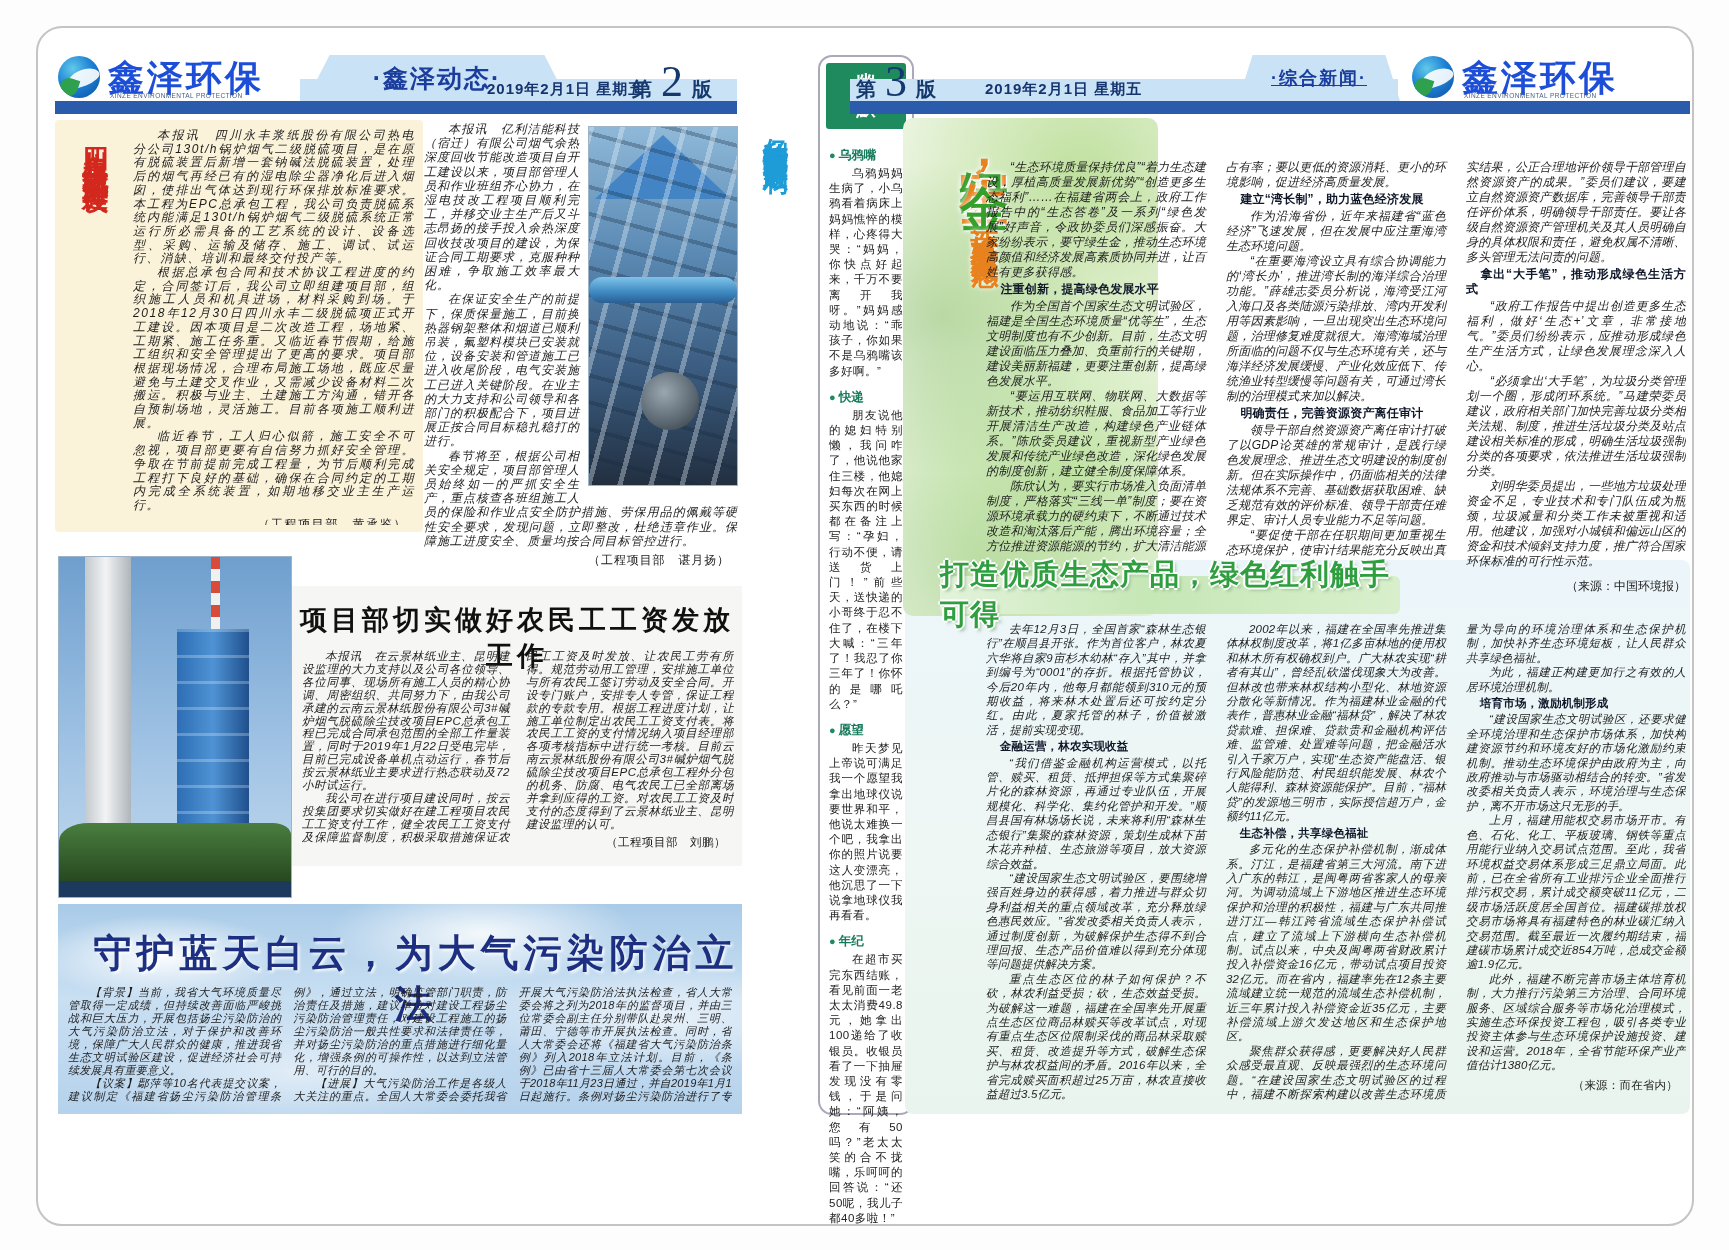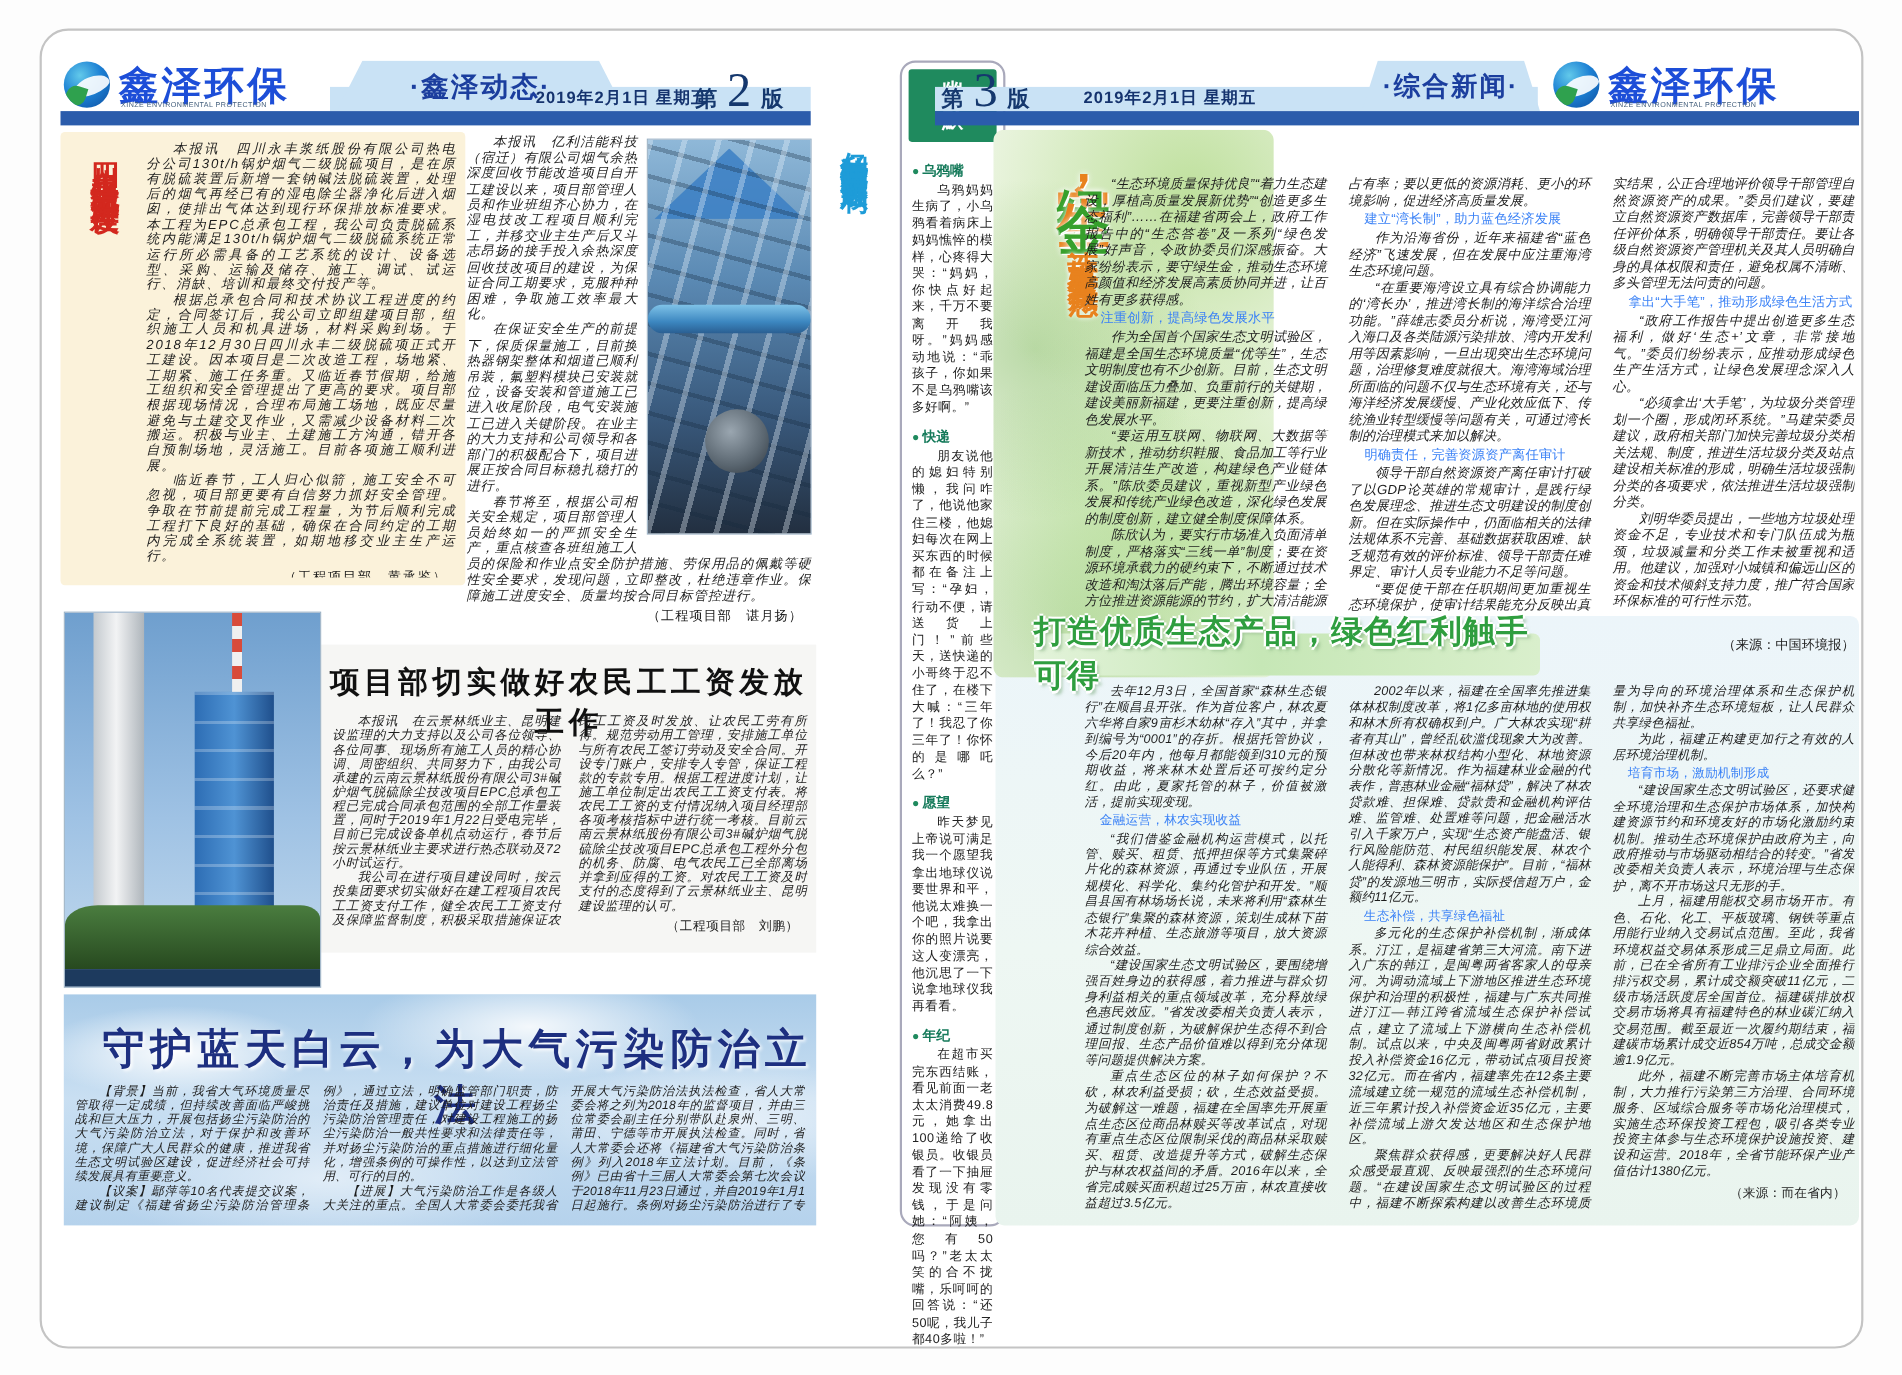--- a/index.html
+++ b/index.html
@@ -19,21 +19,21 @@
   .ribbon-title{font-size:25px;font-weight:bold;color:#1b3e9e;letter-spacing:2px;}
   .hdr-date{font-size:15px;font-weight:bold;color:#15336e;letter-spacing:1px;}
   .issue{display:flex;align-items:baseline;gap:9px;color:#15386e;}
   .issue .pfx,.issue .sfx{font-size:20px;font-weight:bold;}
   .issue .num{font-size:44px;font-family:"Liberation Serif",serif;}
   .blue-bar{height:13px;background:#2b5cab;}
   
   .flow{text-align:justify;color:#1c1c1c;}
   .flow p{margin:0;}
   .para{text-indent:2em;font-style:italic;}
-  .subhead{font-weight:normal;text-indent:1.2em;margin:2px 0 2px 0 !important;color:#3b82f6;}
+  .subhead{font-weight:bold;text-indent:1.2em;margin:2px 0 2px 0 !important;color:#0f172a;}
   .byline,.source-line{text-align:right;text-indent:0;padding-right:8px;margin-top:5px !important;}
   
   .art1{background:#fbf2da;border-radius:4px;}
   .vtext{writing-mode:vertical-rl;text-orientation:upright;}
   .a1-head{font-size:26px;font-weight:bold;color:#d3281e;letter-spacing:3px;line-height:62px;}
   .a1-flow{font-size:12px;line-height:13.7px;letter-spacing:1.6px;}
   .a2-flow{font-size:12px;line-height:14.2px;letter-spacing:.9px;}
   .a2-head{font-size:25px;font-weight:bold;color:#1e9cd8;letter-spacing:2px;line-height:48px;}
   .a3-title{font-size:27px;font-weight:bold;color:#101010;letter-spacing:4px;text-align:center;}
   .a3-cols{column-count:2;column-gap:16px;font-size:11.5px;line-height:12.9px;letter-spacing:.5px;overflow:hidden;}
@@ -172,21 +172,21 @@
   </div>
 
   <div class="abs ribbon-strip" style="left:850px;top:79px;width:548px;"></div>
   <div class="abs issue" style="left:856px;top:56px;">
     <span class="pfx">第</span>
     <span class="num">3</span>
     <span class="sfx">版</span>
   </div>
   <div class="abs hdr-date" style="left:985px;top:80px;">2019年2月1日  星期五</div>
   <div class="abs ribbon-trap" style="left:1238px;top:55px;width:162px;">
-    <span class="ribbon-title" style="font-size:24px;">·综合新闻·</span>
+    <span class="ribbon-title" style="font-size:18px;text-decoration:underline;">·综合新闻·</span>
   </div>
   <div class="logo-ball abs" style="left:1412px;top:56px;"></div>
   <div class="abs logo-cn" style="left:1462px;top:54px;">鑫泽环保</div>
   <div class="abs logo-en" style="left:1464px;top:92px;">XINZE ENVIRONMENTAL PROTECTION</div>
   <div class="abs blue-bar" style="left:850px;top:101px;width:840px;"></div>
 
   <div class="abs wash" style="left:905px;top:560px;width:785px;height:554px;"></div>
   <div class="abs leafy" style="left:903px;top:118px;width:255px;height:498px;"></div>
   <div class="abs vtext" style="left:896px;top:128px;width:120px;height:462px;"><span class="hz o">守</span><span class="hz g">绿</span><span class="hz o">生</span><span class="hz g">金</span><span class="hz o">，</span><span class="hz-sub">让百姓有更多获得感</span></div>
   <div class="abs flow rp-cols" style="left:986px;top:160px;width:700px;height:412px;">

